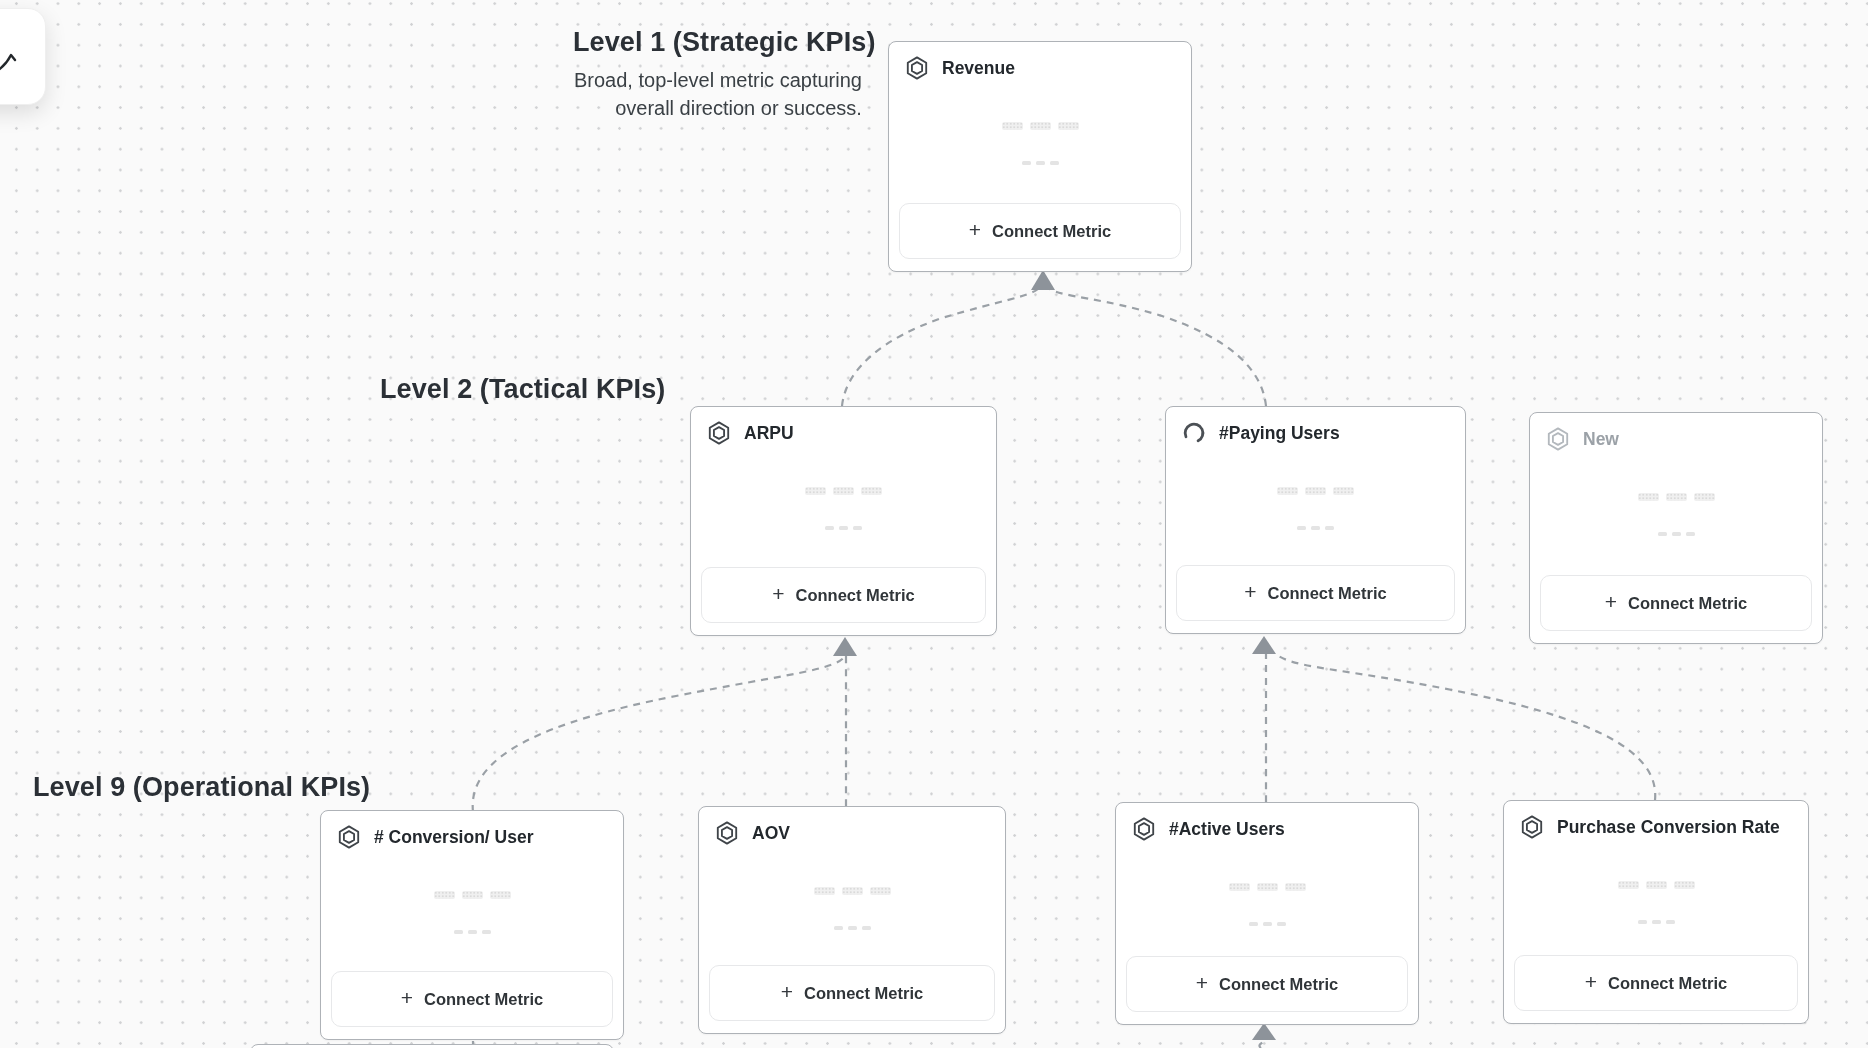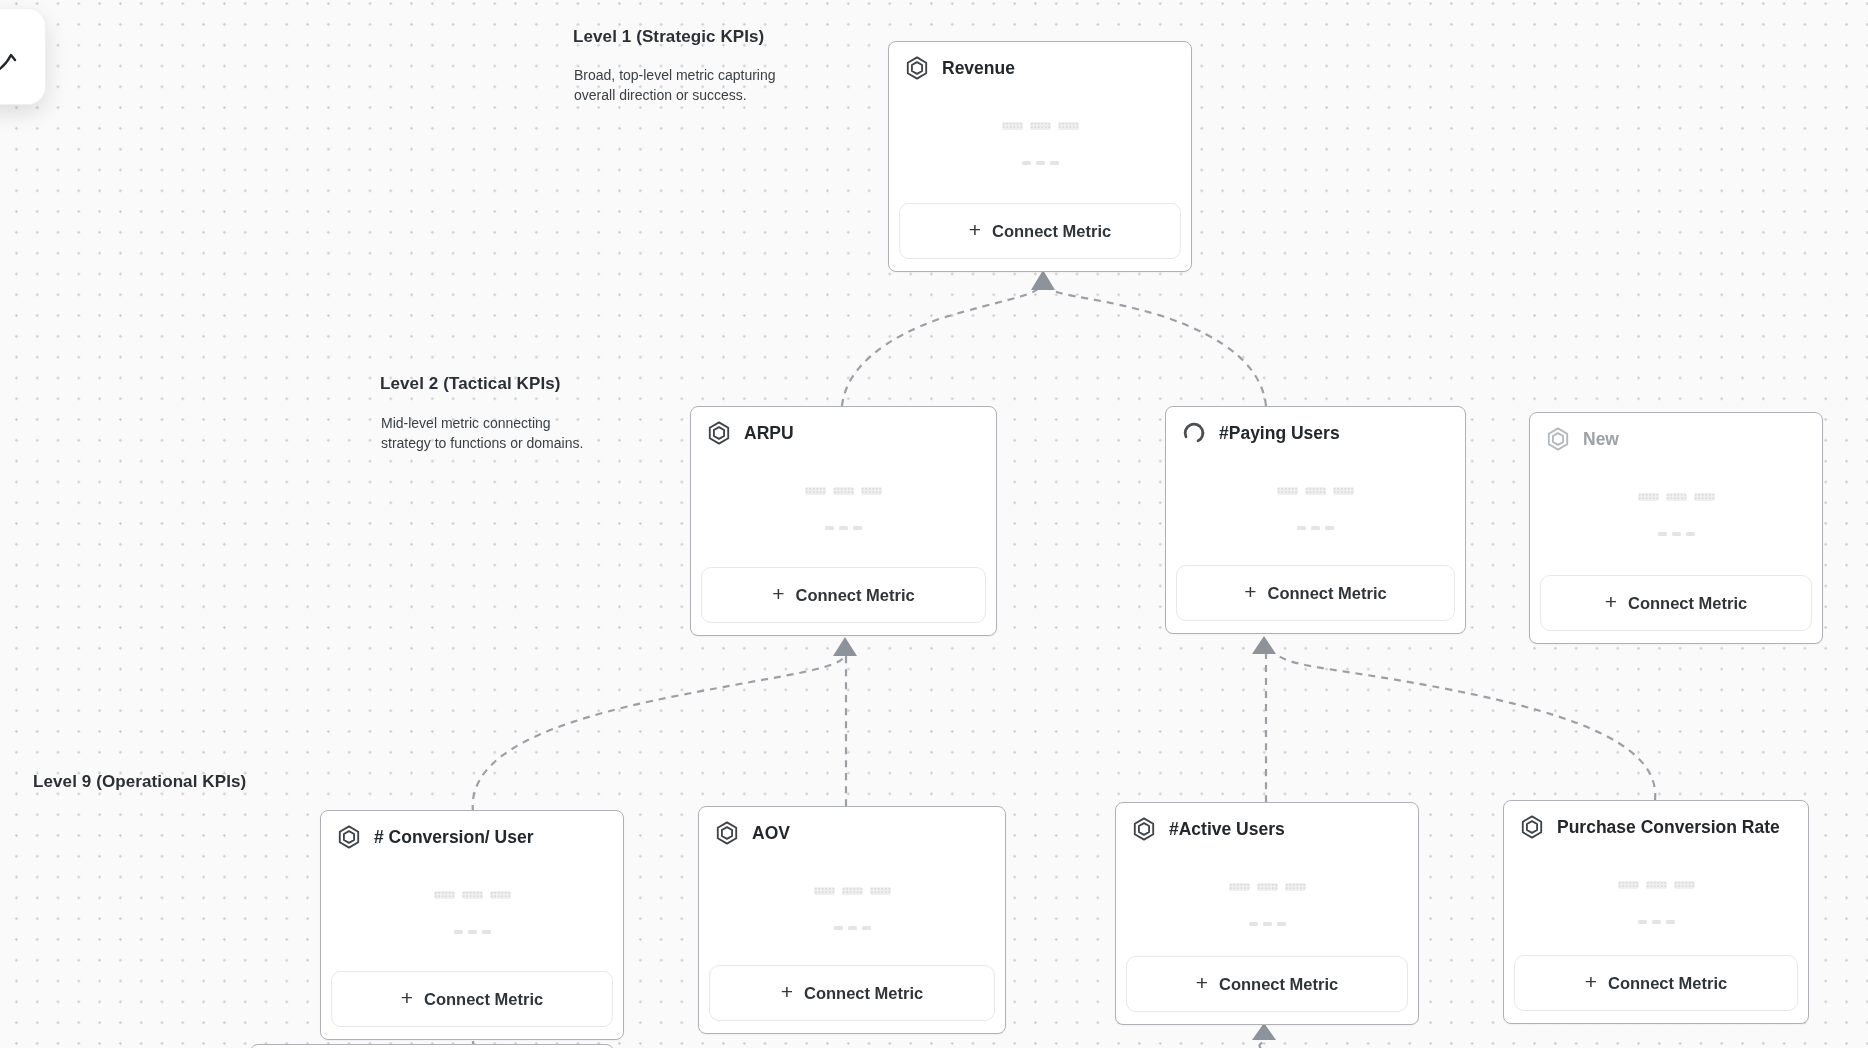--- a/index.html
+++ b/index.html
@@ -9,25 +9,26 @@
     background-color:#fafafa;
     background-image:radial-gradient(#d0d1d3 1.1px, transparent 1.5px);
     background-size:20.8px 20.8px;
     background-position:6px 14px;
   }
   svg.overlay{position:absolute;left:0;top:0;pointer-events:none;}
   .conn{fill:none;stroke:#9aa0a6;stroke-width:2.2;stroke-dasharray:7 6;}
   .ahead{fill:#8d939a;stroke:none;}
 
   .level-title{
-    position:absolute;font-size:17px;font-weight:700;color:#2b3036;letter-spacing:.1px;
+    position:absolute;font-size:27px;font-weight:700;color:#2b3036;letter-spacing:.1px;
   }
   .level-desc{
-    position:absolute;font-size:14px;font-weight:400;color:#3a4045;line-height:1.4;
+    position:absolute;font-size:20px;font-weight:400;color:#3a4045;line-height:1.4;
     white-space:pre-line;
+    text-align:right;
   }
 
   .card{
     position:absolute;background:#ffffff;border:1.5px solid #aeb2b7;border-radius:8px;
     box-shadow:0 1px 2px rgba(0,0,0,.04);
   }
   .card-head{position:absolute;top:13px;left:15px;display:flex;align-items:center;gap:12px;}
   .icon{color:#3f4449;display:flex;align-items:center;}
   .card-title{font-size:17.5px;font-weight:700;color:#23282d;}
   .card.muted .card-title{color:#9ba1a7;font-weight:600;}
@@ -78,22 +79,20 @@
     <path class="conn" d="M473,1048 L473,1038"></path>
     <path class="conn" d="M1261,1048 C1256,1044 1265,1043 1263,1040"></path>
     <polygon class="ahead" points="1264,1023 1252,1040 1276,1040"></polygon>
   </svg>
 
   <div class="level-title" style="left:573px;top:27px;">Level 1 (Strategic KPIs)</div>
   <div class="level-desc" style="left:574px;top:66px;">Broad, top-level metric capturing
 overall direction or success.</div>
 
   <div class="level-title" style="left:380px;top:374px;">Level 2 (Tactical KPIs)</div>
-  <div class="level-desc" style="left:381px;top:414px;">Mid-level metric connecting
-strategy to functions or domains.</div>
 
   <div class="level-title" style="left:33px;top:772px;">Level 9 (Operational KPIs)</div>
 
   <div class="card" style="left:888px;top:41px;width:302px;height:229px;">
     <div class="card-head">
       <span class="icon">
         <svg width="26" height="26" viewBox="0 0 24 24" fill="none" stroke="currentColor" stroke-width="1.7" stroke-linejoin="round">
           <path d="M12 2.2 L20.5 7.1 V16.9 L12 21.8 L3.5 16.9 V7.1 Z"></path>
           <path d="M12 6.6 L16.7 9.3 V14.7 L12 17.4 L7.3 14.7 V9.3 Z"></path>
         </svg>

